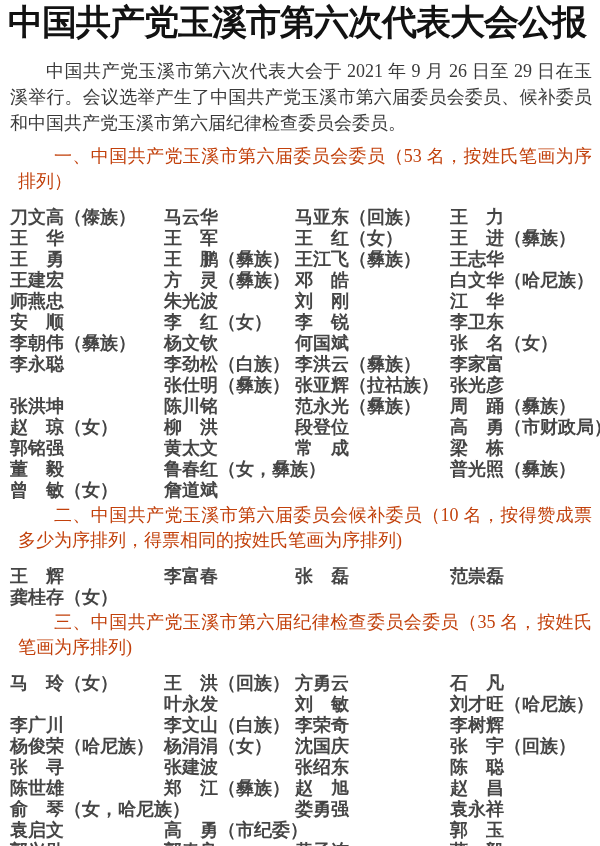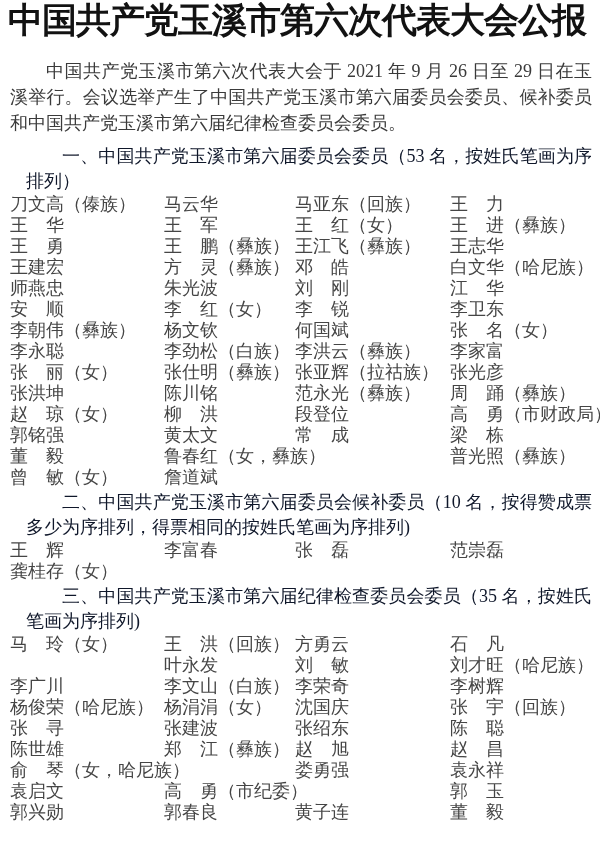--- a/index.html
+++ b/index.html
@@ -10,46 +10,46 @@
     font-family:"Liberation Serif","DejaVu Serif",serif;
     color:#383838;
   }
   .page{
     position:relative;
     width:582px;height:846px;
     padding:0 8px 0 10px;
   }
   .doc-title{
     margin:2px 0 0 -2px;
-    font-family:Liberation Mono, monospace;
+    font-family:Liberation Serif, serif;
     font-weight:bold;
     font-size:35px;
     line-height:42px;
     letter-spacing:-1px;
     white-space:nowrap;
     overflow:hidden;
     color:#121212;
   }
   .intro{
     margin:14px 0 8px 0;
     font-size:18px;
     line-height:26px;
     text-indent:2em;
     text-align:justify;
     color:#3a3a3a;
   }
   .section-heading{
-    margin:2px 0 0 16px;
+    margin:2px 0 0 8px;
     font-size:18px;
     line-height:25px;
     text-indent:2em;
     text-align:justify;
-    color:#0f172a;
-  }
-  .name-table{margin-top:0;}
+    color:#c2410c;
+  }
+  .name-table{margin-top:13px;font-weight:bold;}
   .name-row{
     position:relative;
     height:21px;
   }
   .name-cell{
     position:absolute;
     top:0;
     white-space:nowrap;
     font-size:18px;
     line-height:21px;
@@ -111,21 +111,20 @@
           <span class="name-cell c2">何国斌</span>
           <span class="name-cell c3">张　名（女）</span>
         </div>
         <div class="name-row">
           <span class="name-cell c0">李永聪</span>
           <span class="name-cell c1">李劲松（白族）</span>
           <span class="name-cell c2">李洪云（彝族）</span>
           <span class="name-cell c3">李家富</span>
         </div>
         <div class="name-row">
-          <span class="name-cell c0">张　丽（女）</span>
           <span class="name-cell c1">张仕明（彝族）</span>
           <span class="name-cell c2">张亚辉（拉祜族）</span>
           <span class="name-cell c3">张光彦</span>
         </div>
         <div class="name-row">
           <span class="name-cell c0">张洪坤</span>
           <span class="name-cell c1">陈川铭</span>
           <span class="name-cell c2">范永光（彝族）</span>
           <span class="name-cell c3">周　踊（彝族）</span>
         </div>

